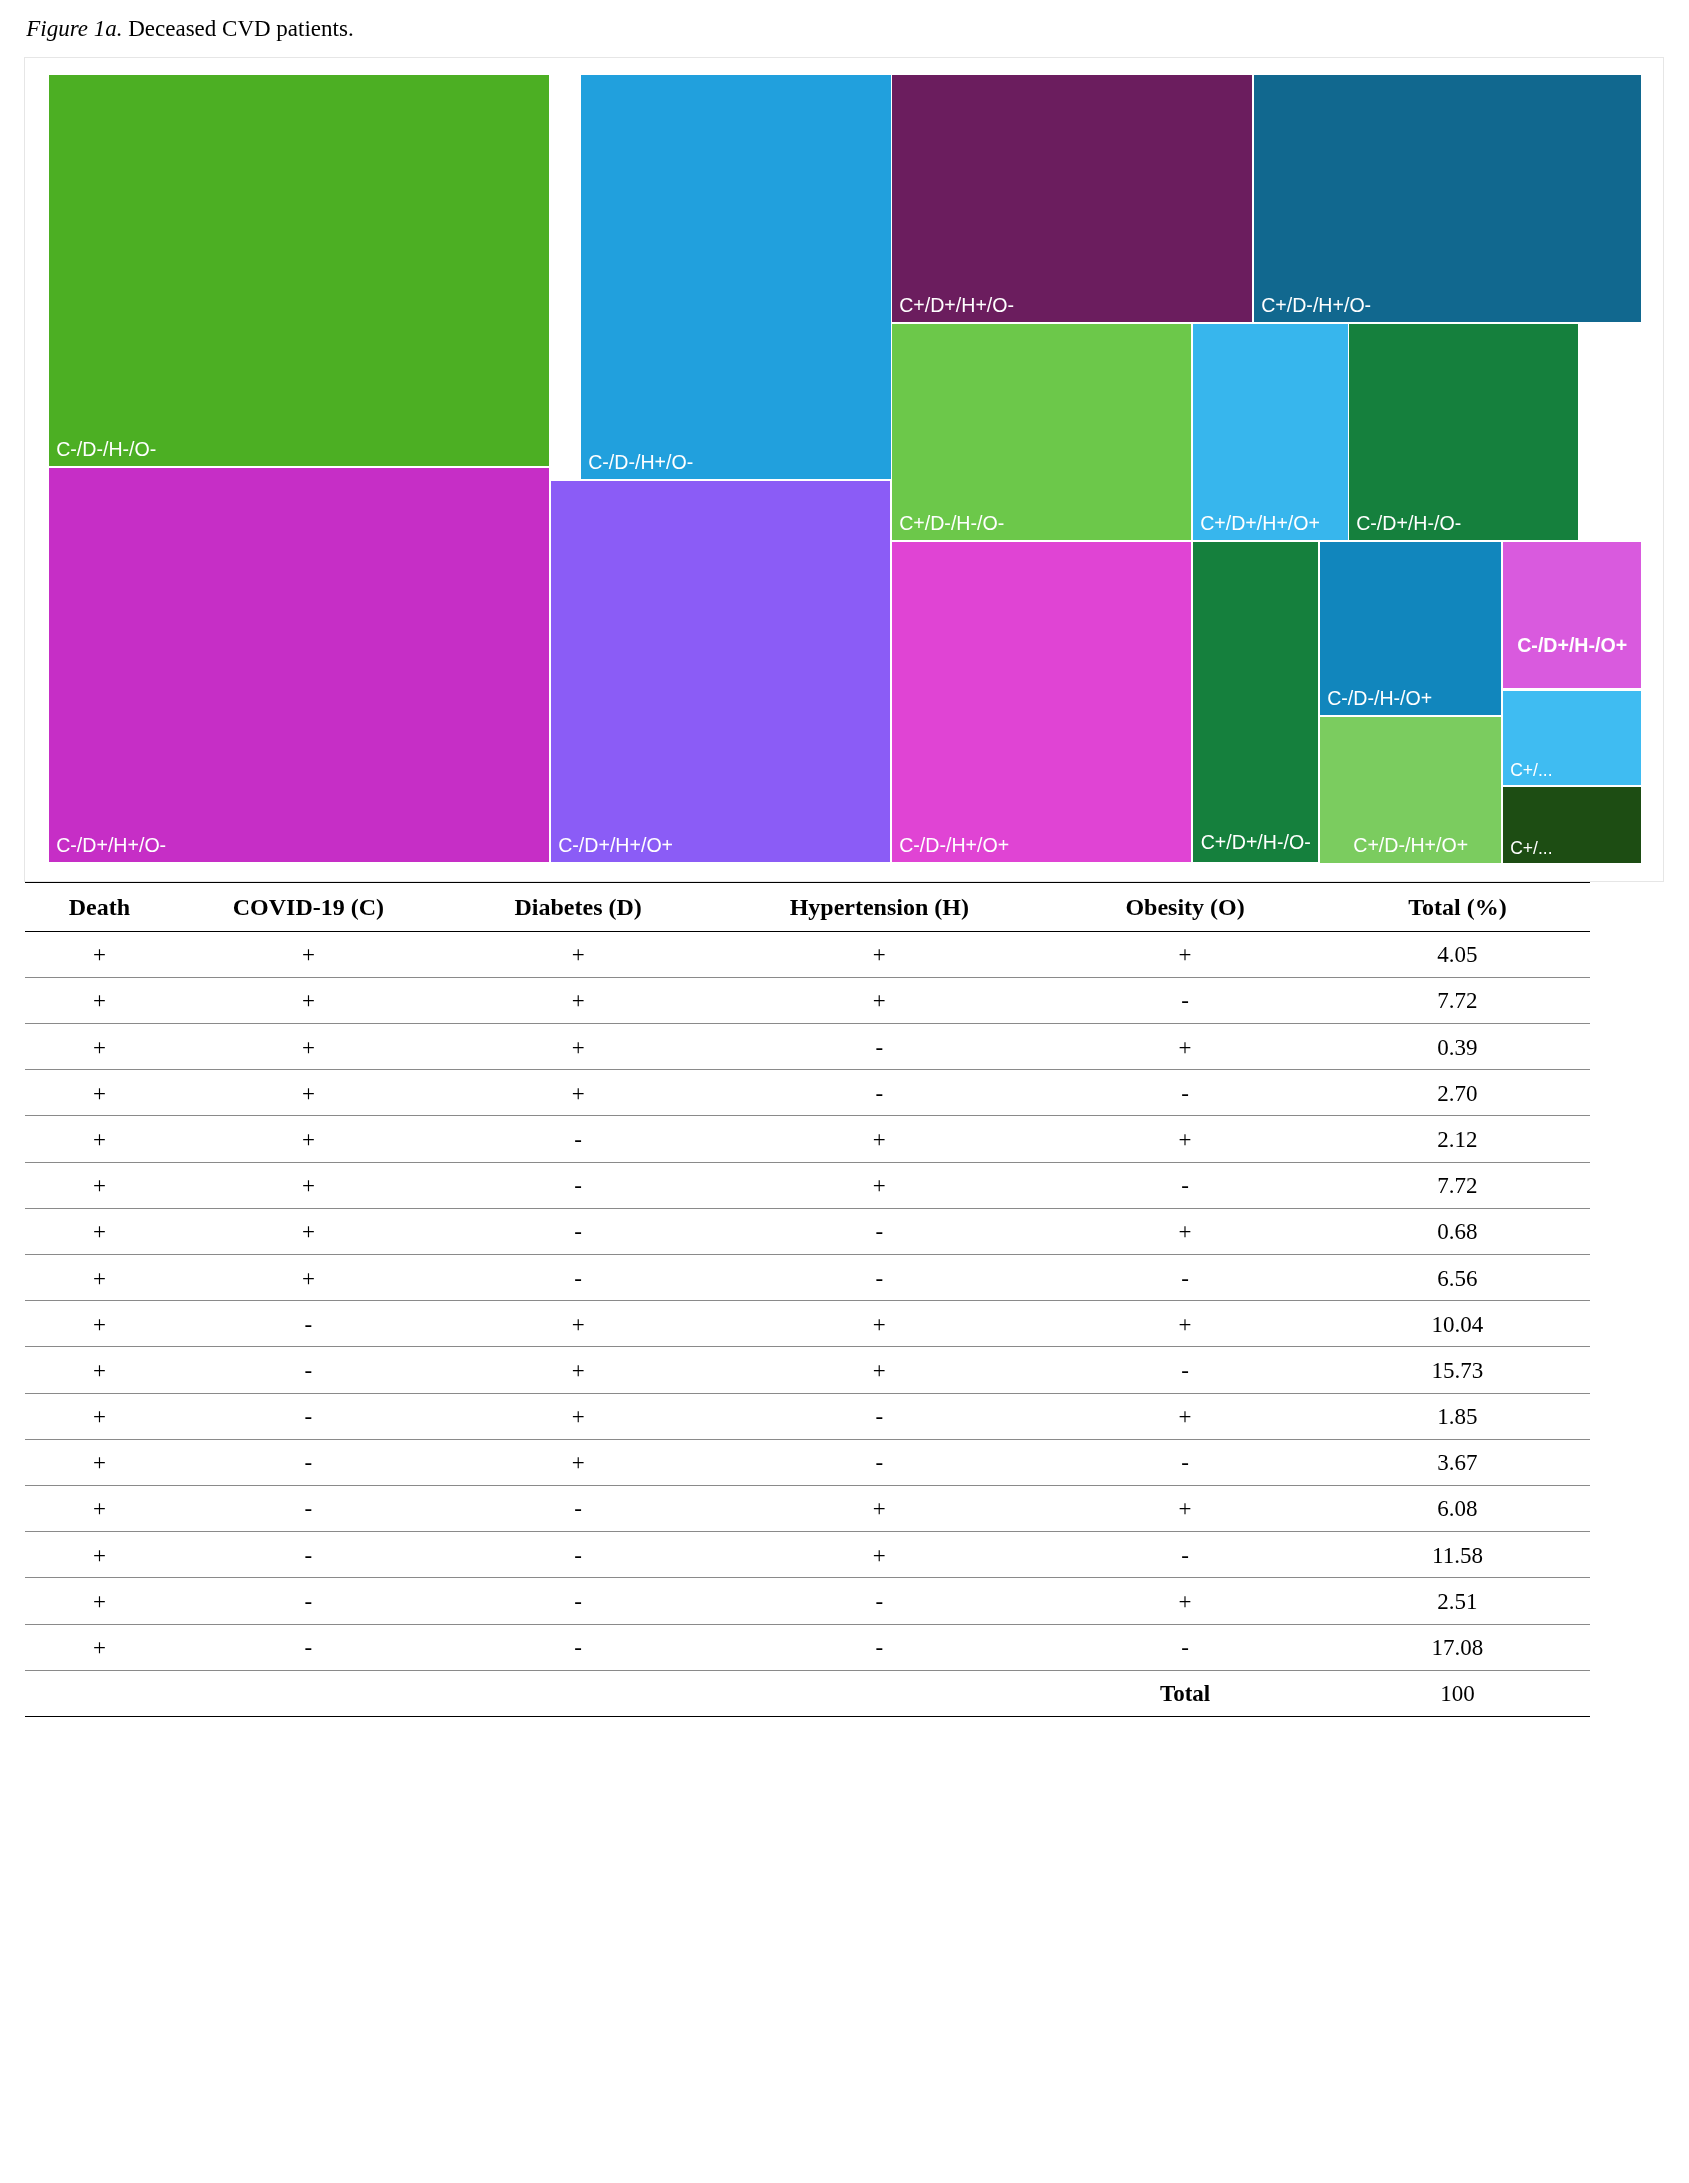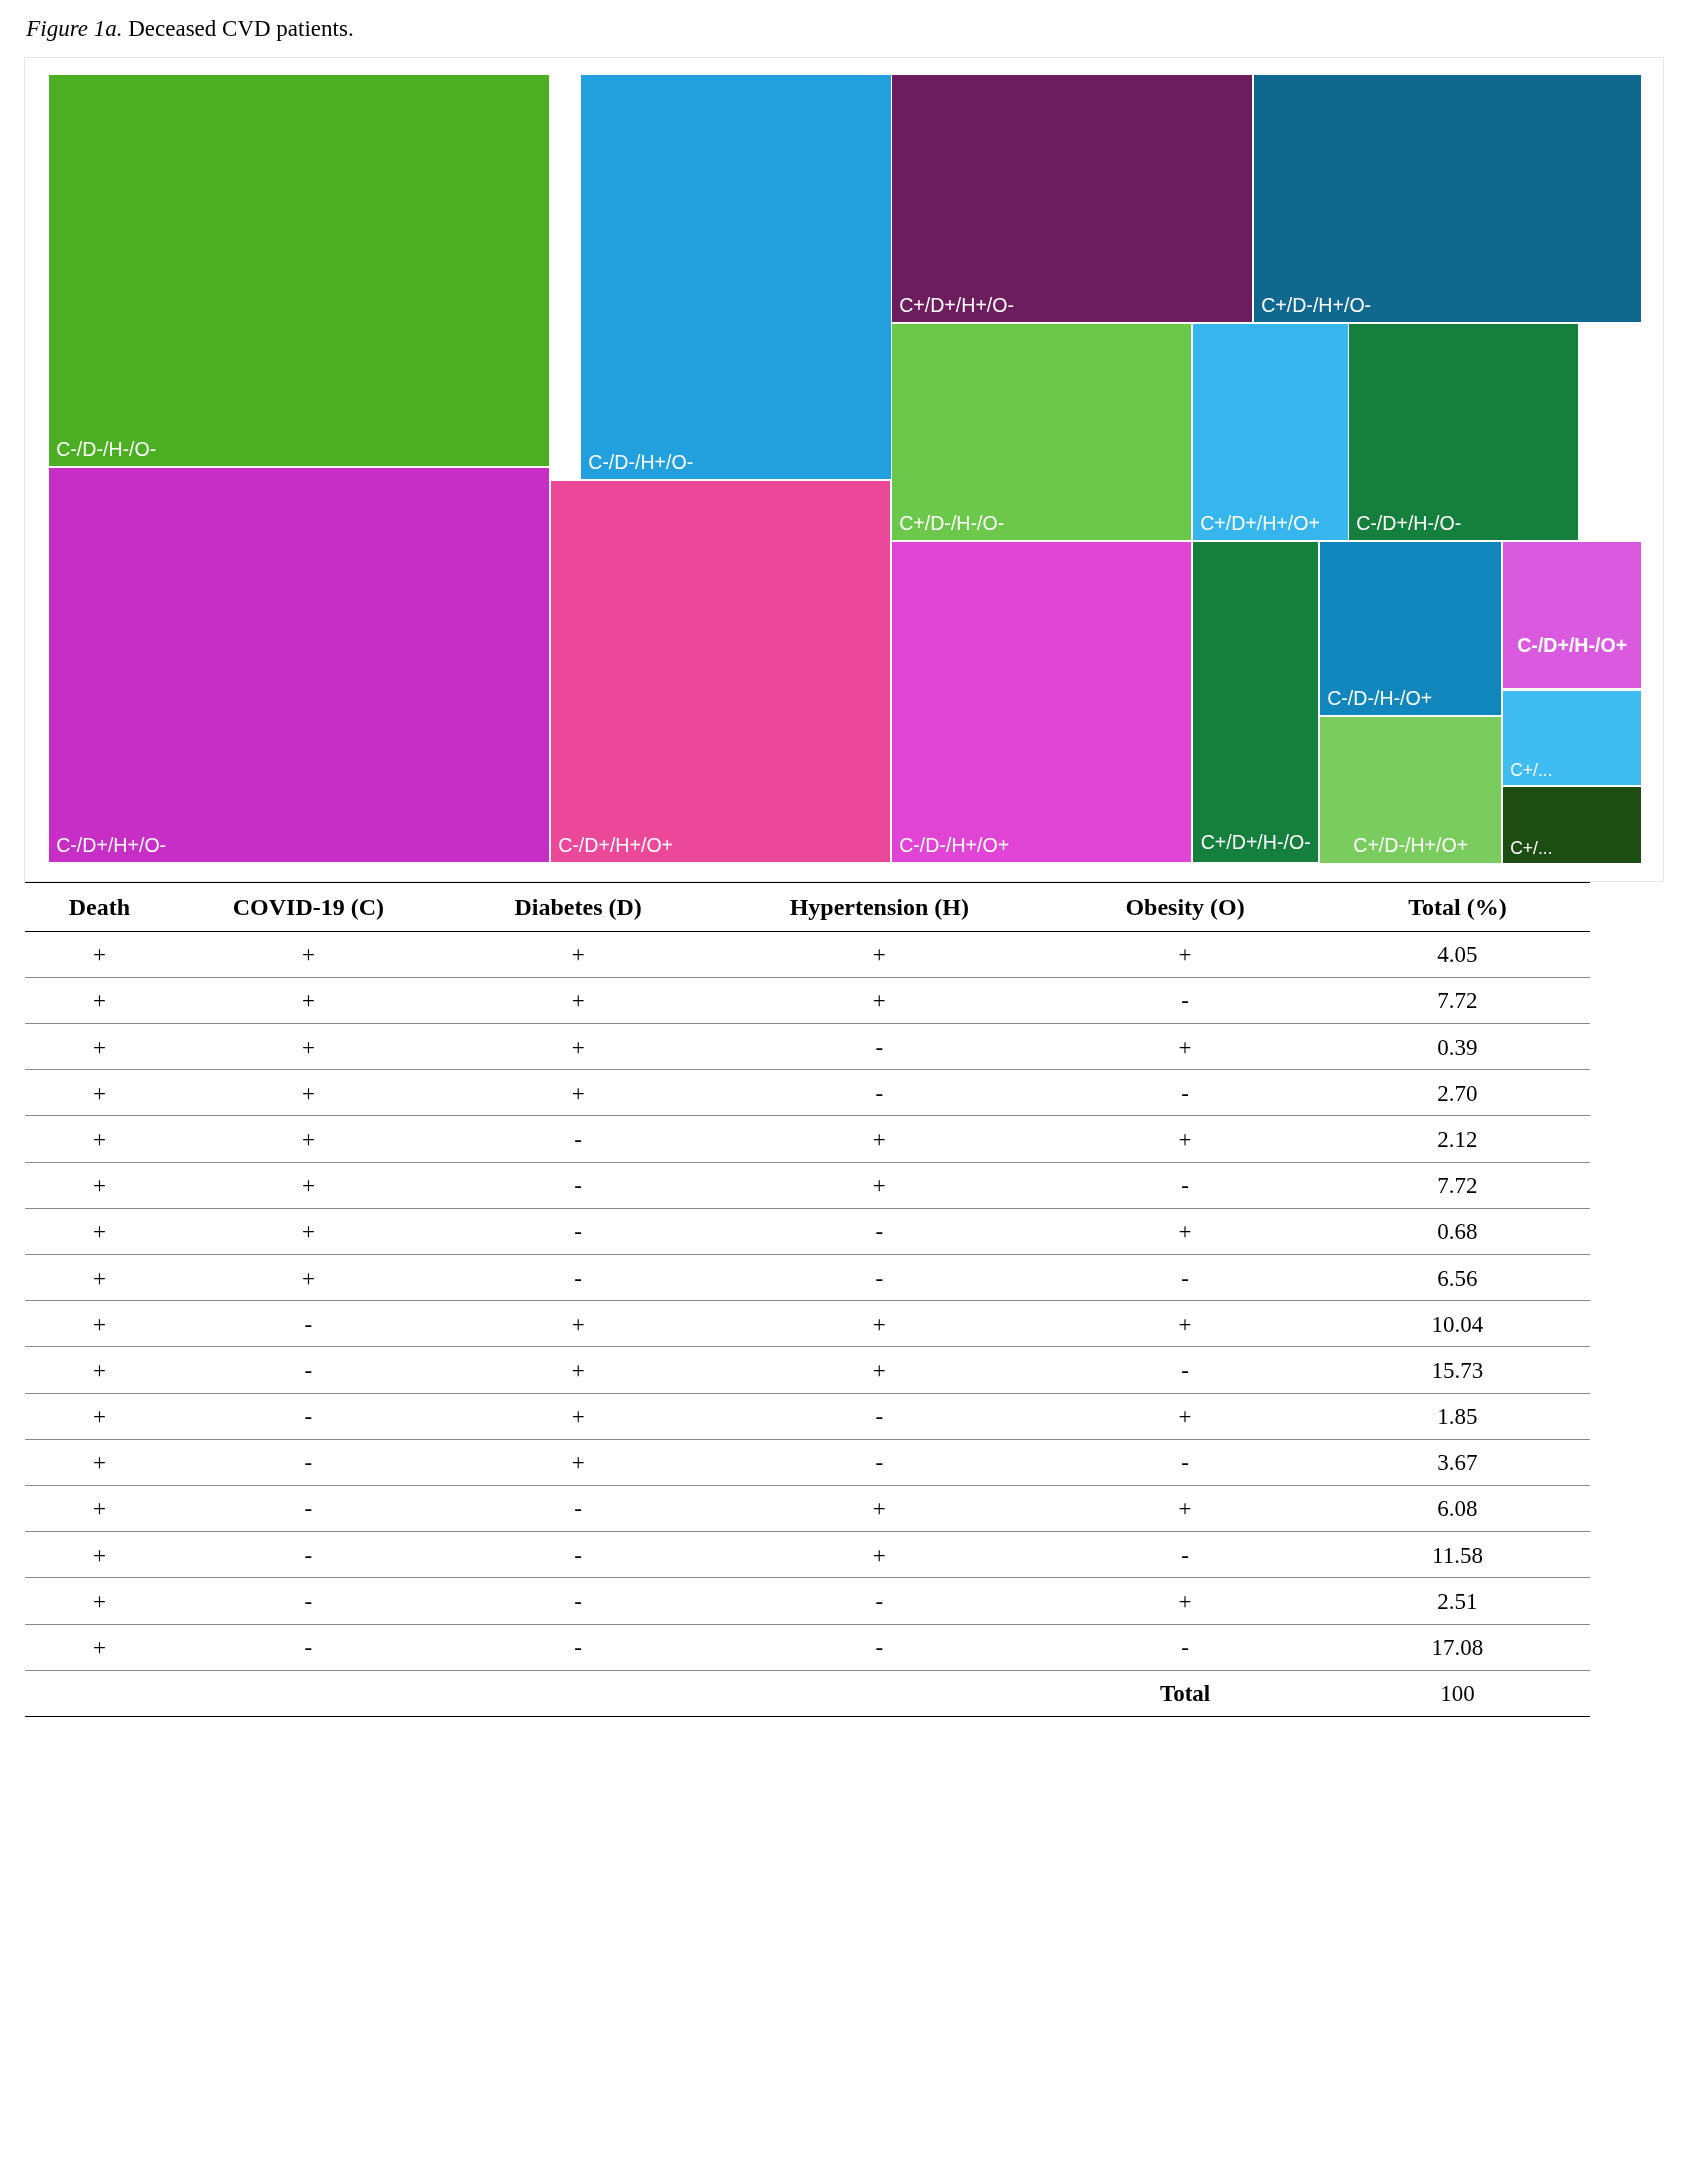--- a/index.html
+++ b/index.html
@@ -120,21 +120,21 @@
       <div class="tile" style="left:0px; top:0px; width:502px; height:393px; background:#4caf23;">
         <span class="lbl">C-/D-/H-/O-</span>
       </div>
       <div class="tile" style="left:0px; top:393px; width:502px; height:396px; background:#c62ec6;">
         <span class="lbl">C-/D+/H+/O-</span>
       </div>
 
       <div class="tile" style="left:502px; top:0px; width:341px; height:406px; background:#21a0dd;margin-left:30px;">
         <span class="lbl">C-/D-/H+/O-</span>
       </div>
-      <div class="tile" style="left:502px; top:406px; width:341px; height:383px; background:#ec4899;">
+      <div class="tile" style="left:502px; top:406px; width:341px; height:383px; background:#8b5cf6;">
         <span class="lbl">C-/D+/H+/O+</span>
       </div>
 
       <div class="tile" style="left:843px; top:0px; width:362px; height:249px; background:#6b1d5e;">
         <span class="lbl">C+/D+/H+/O-</span>
       </div>
 
       <div class="tile" style="left:1205px; top:0px; width:389px; height:249px; background:#11688f;">
         <span class="lbl">C+/D-/H+/O-</span>
       </div>

